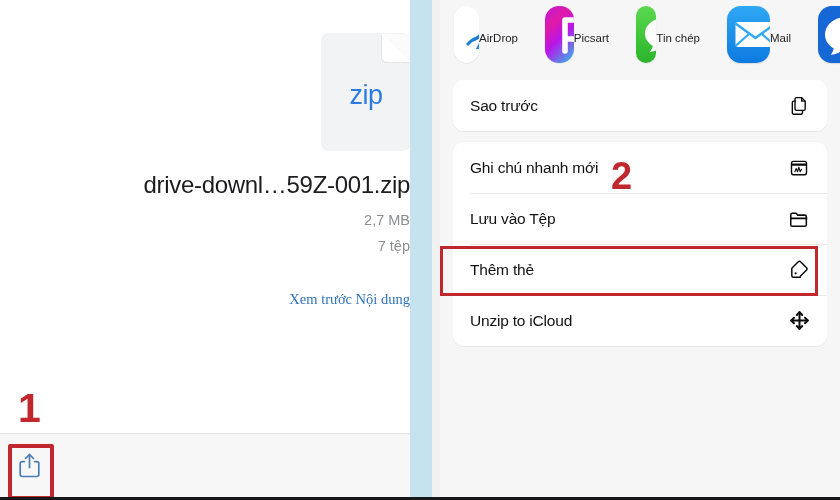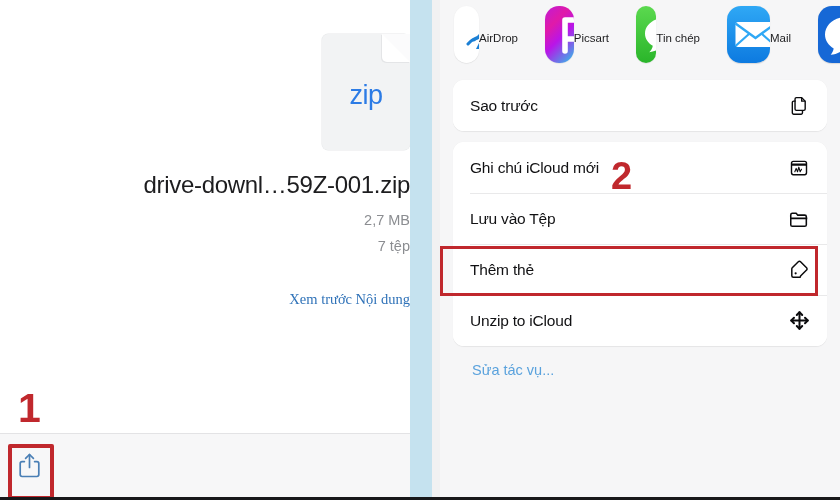--- a/index.html
+++ b/index.html
@@ -336,21 +336,21 @@
               <path d="M14.5 3 v4 h4"></path>
               <path d="M15.4 17.6 v2.8 a1.6 1.6 0 0 1 -1.6 1.6 H5.4 a1.6 1.6 0 0 1 -1.6 -1.6 V8.6 A1.6 1.6 0 0 1 5.4 7 h2.1"></path>
             </svg>
           </div>
         </div>
       </div>
 
       <div class="card">
 
         <div class="menu-row">
-          <div class="menu-label">Ghi chú iCloud mới</div>
+          <div class="menu-label">Ghi chú nhanh mới</div>
           <div class="menu-icon">
             <svg width="20" height="20" viewBox="0 0 24 24" fill="none" stroke="#0b0b0d" stroke-width="1.7">
               <rect x="3" y="4" width="18" height="16" rx="2.2"></rect>
               <path d="M3 8 h18" stroke-width="2.6"></path>
               <path d="M7 16.5 l1.6 -4 1.6 4 1.6 -5.5 1.6 5.5 1.6 -3" stroke-width="1.3" stroke-linecap="round" stroke-linejoin="round"></path>
             </svg>
           </div>
         </div>
 
         <div class="menu-row">
@@ -382,20 +382,19 @@
               <path d="M8.9 18.3 L12 21.4 L15.1 18.3"></path>
               <path d="M5.7 8.9 L2.6 12 L5.7 15.1"></path>
               <path d="M18.3 8.9 L21.4 12 L18.3 15.1"></path>
             </svg>
           </div>
         </div>
 
 
       </div>
 
-      <div class="edit-link">Sửa tác vụ...</div>
     </div>
 
     <div class="row-hl"></div>
     <div class="marker-2">2</div>
   </div>
 
 </div>
 
 </body></html>

